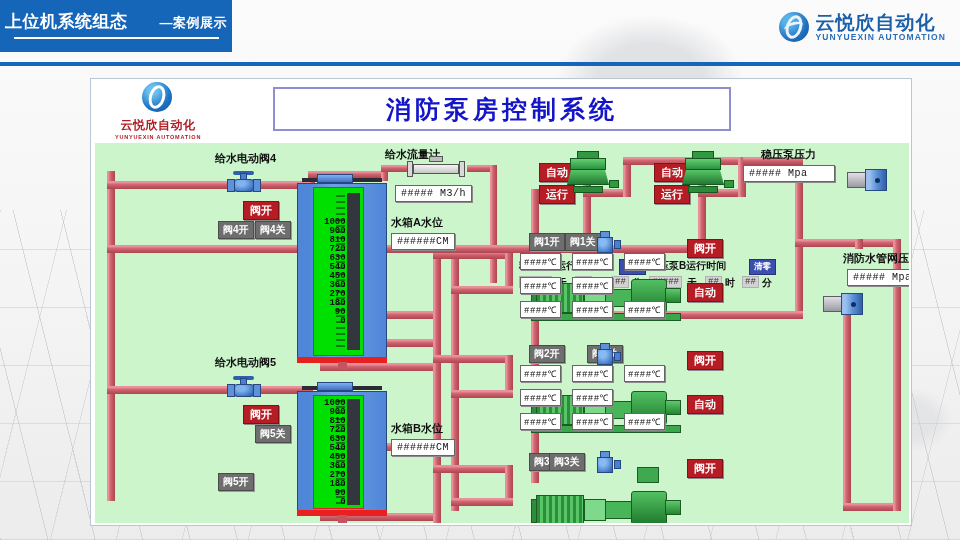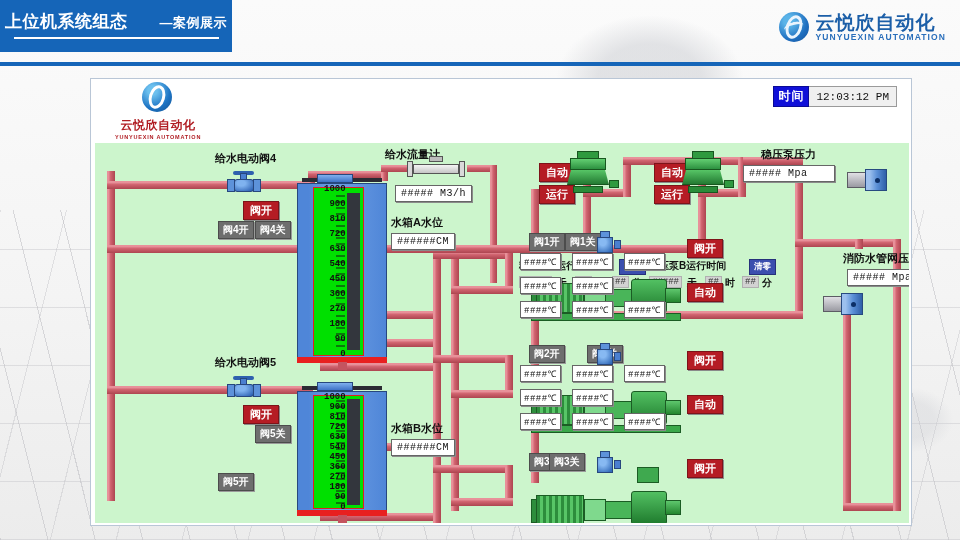--- a/index.html
+++ b/index.html
@@ -181,21 +181,21 @@
   }
   .tank .ladder{
     position:absolute; left:46%; top:4%; width:17%; bottom:4%;
     background:repeating-linear-gradient(180deg,#0a7a0a 0 2px, #00e000 2px 6px);
   }
   .tank .base{
     position:absolute; left:0; bottom:0; width:100%; height:6px; background:#e82020;
   }
   .tank .scale{
     position:absolute; left:20%; top:2px; width:34%; bottom:4px;
-    display:flex; flex-direction:column; justify-content:space-between;
+    display:flex; flex-direction:column; justify-content:center;
     font-family:"Liberation Mono", monospace; font-size:9px; font-weight:bold;
     color:#111; text-align:right; line-height:1;
   }
   .tank .outlet{
     position:absolute; left:45%; bottom:-7px; width:9px; height:8px; background:#c4545f;
   }
 
   
   .valve{ position:absolute; width:34px; height:20px; }
   .valve .stem{ position:absolute; left:13px; top:0; width:7px; height:7px; background:#4a7fd0; border:1px solid #27477e; }
@@ -280,26 +280,25 @@
   <div id="hmi-top">
     <div id="hmi-logo">
       <div class="mark">
           <div class="e1"></div>
           <div class="e2"></div>
         </div>
       <div class="cn">云悦欣自动化</div>
       <div class="en">YUNYUEXIN AUTOMATION</div>
     </div>
 
+    <div id="hmi-title-box">
+      <div id="hmi-title">消防泵房控制系统</div>
+    </div>
 
     <div id="dt-panel">
-      <div class="dt-row">
-        <div class="dt-key">时间</div>
-        <div class="dt-val">12:03:12 PM</div>
-      </div>
     </div>
   </div>
 
   <div id="hmi-canvas">
 
     <div class="pipe v" style="left:12px;  top:28px;  width:8px;  height:330px;"></div>
     <div class="pipe" style="left:12px;  top:38px;  width:122px; height:8px;"></div>
     <div class="pipe" style="left:160px; top:38px;  width:60px;  height:8px;"></div>
     <div class="pipe" style="left:12px;  top:243px; width:122px; height:8px;"></div>
     <div class="pipe" style="left:160px; top:243px; width:58px;  height:8px;"></div>

